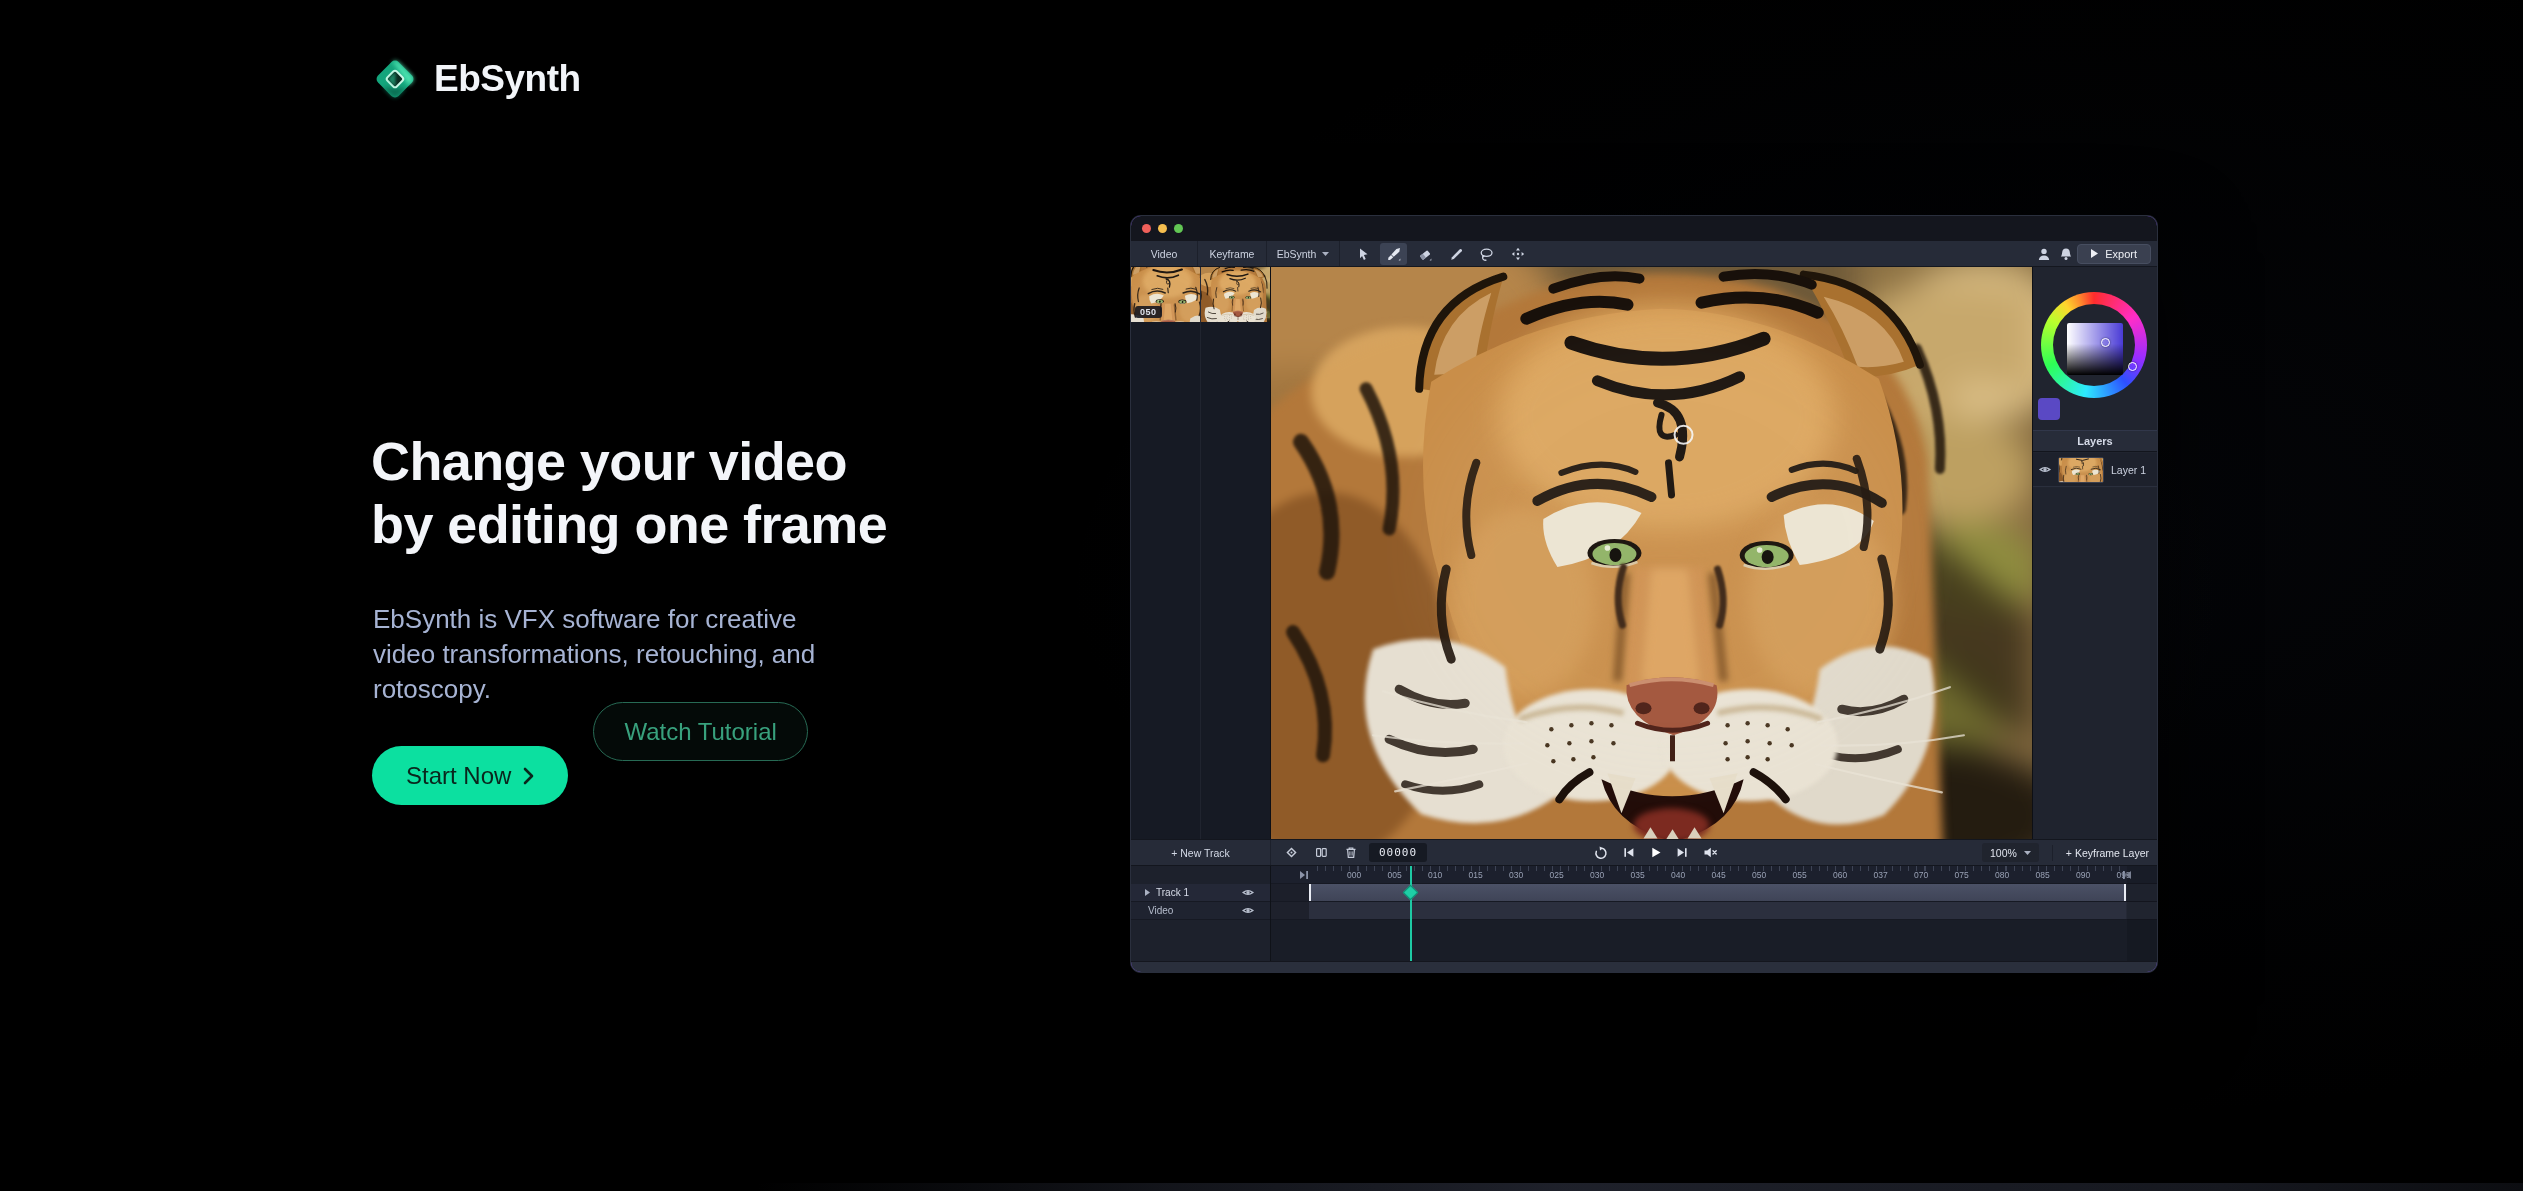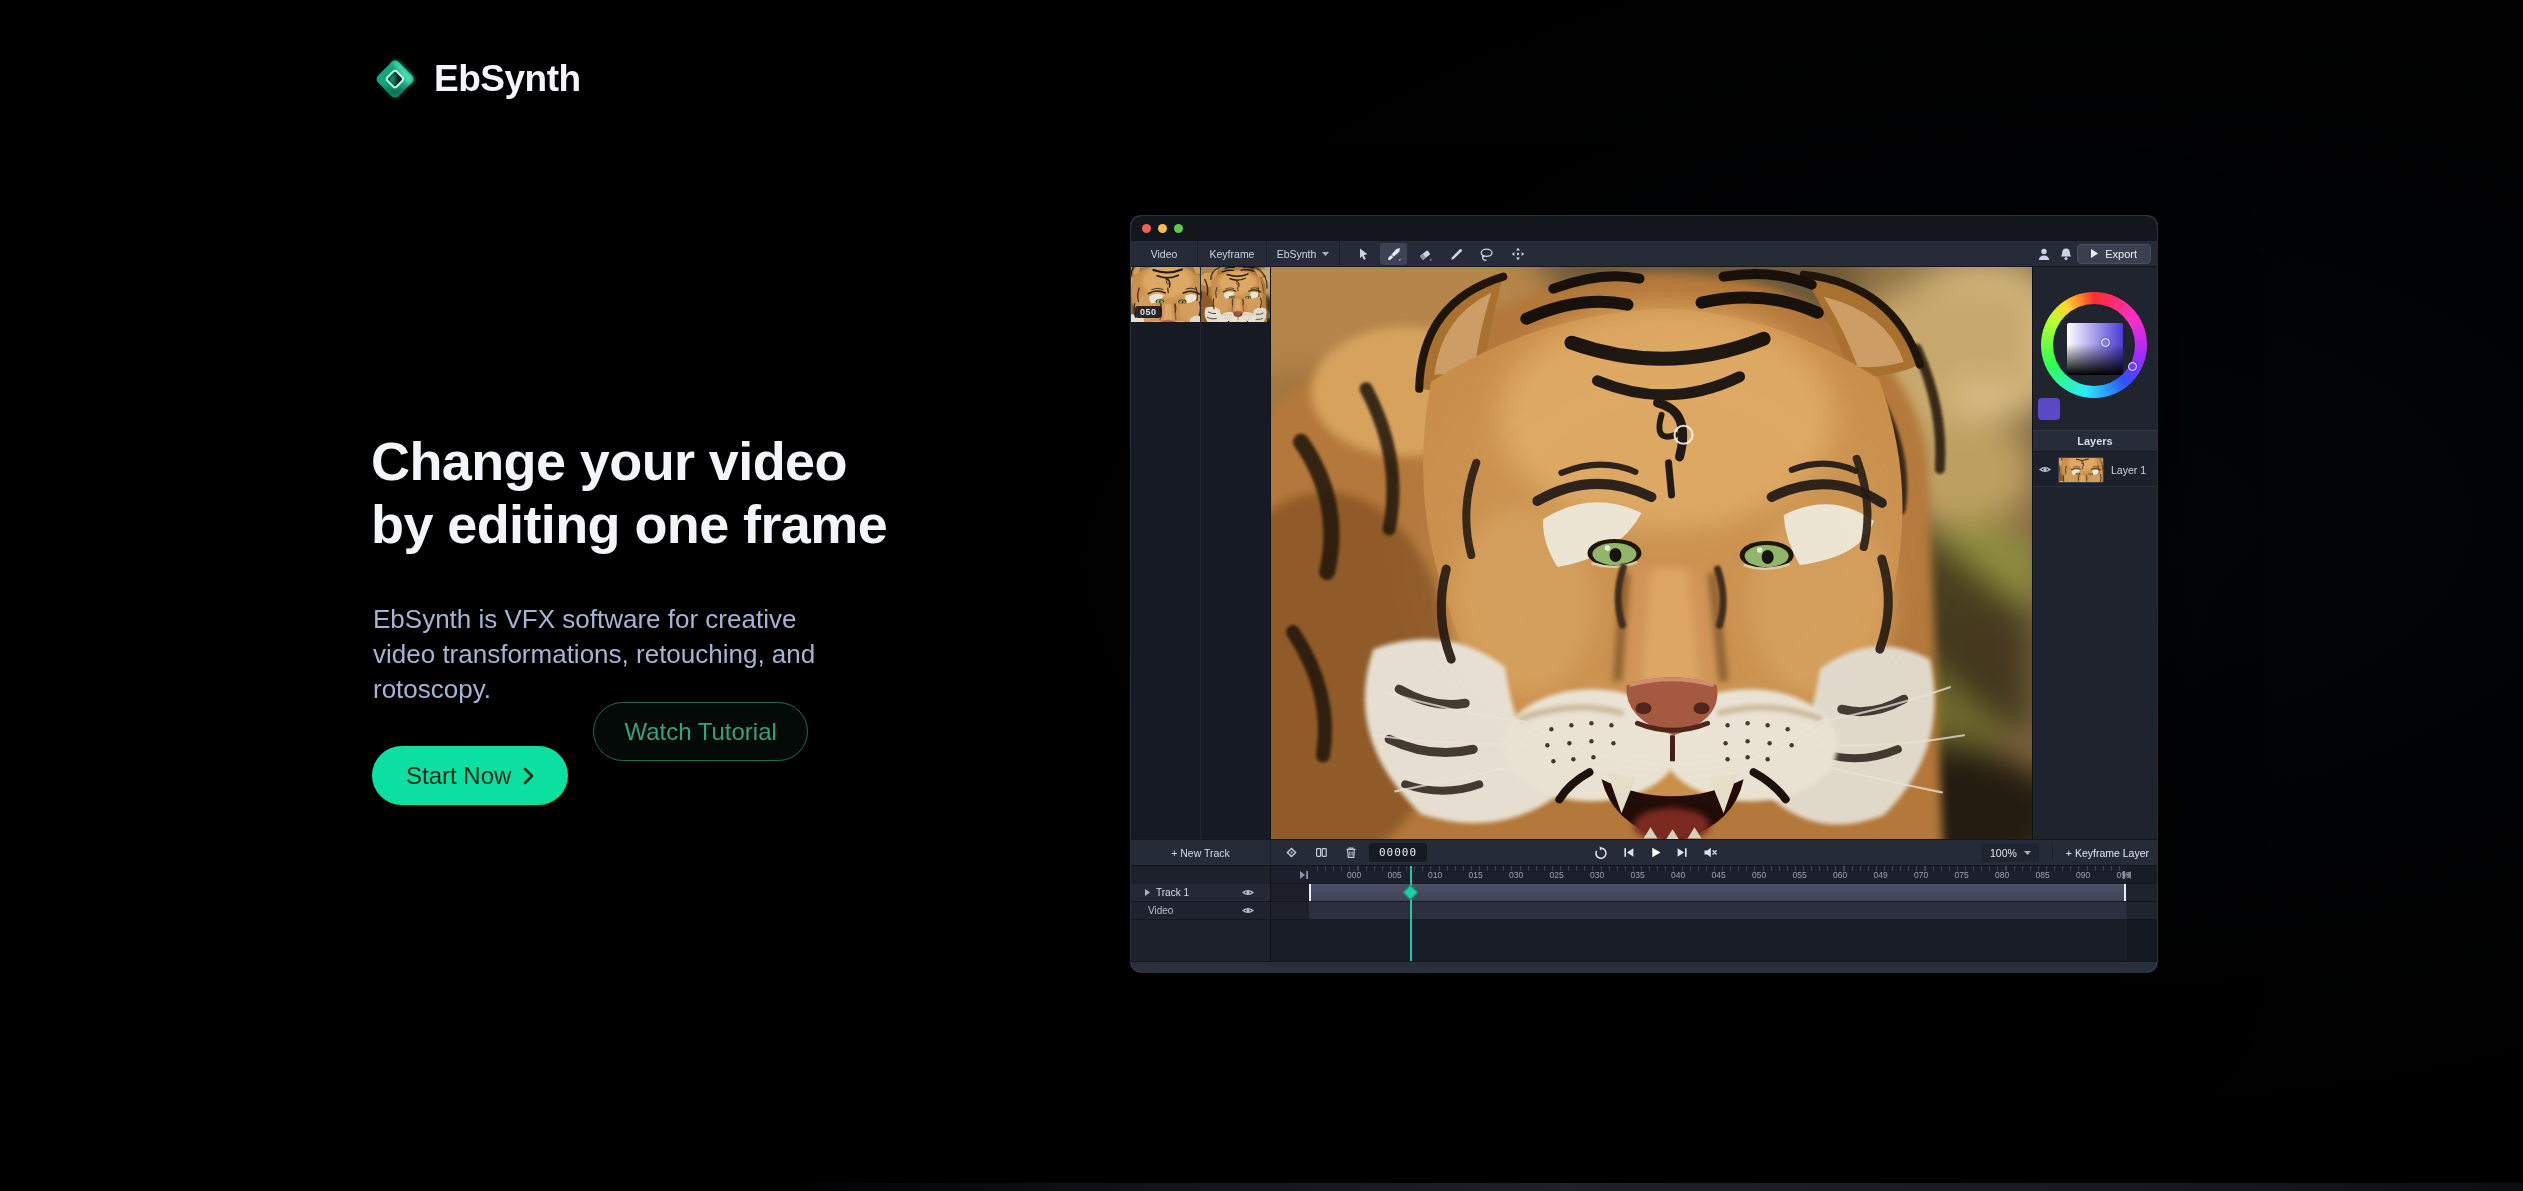--- a/index.html
+++ b/index.html
@@ -556,21 +556,21 @@
               <span class="tl-num">015</span>
               <span class="tl-num">030</span>
               <span class="tl-num">025</span>
               <span class="tl-num">030</span>
               <span class="tl-num">035</span>
               <span class="tl-num">040</span>
               <span class="tl-num">045</span>
               <span class="tl-num">050</span>
               <span class="tl-num">055</span>
               <span class="tl-num">060</span>
-              <span class="tl-num">049</span>
+              <span class="tl-num">037</span>
               <span class="tl-num">070</span>
               <span class="tl-num">075</span>
               <span class="tl-num">080</span>
               <span class="tl-num">085</span>
               <span class="tl-num">090</span>
               <span class="tl-num">095</span>
             </div>
           <svg width="9" height="8" viewBox="0 0 9 8" style="position:absolute; left:29px; top:5px;">
             <path d="M0 0 L5 4 L0 8 Z M6.2 0 H8 V8 H6.2 Z" fill="#8b93a8"></path>
           </svg>

